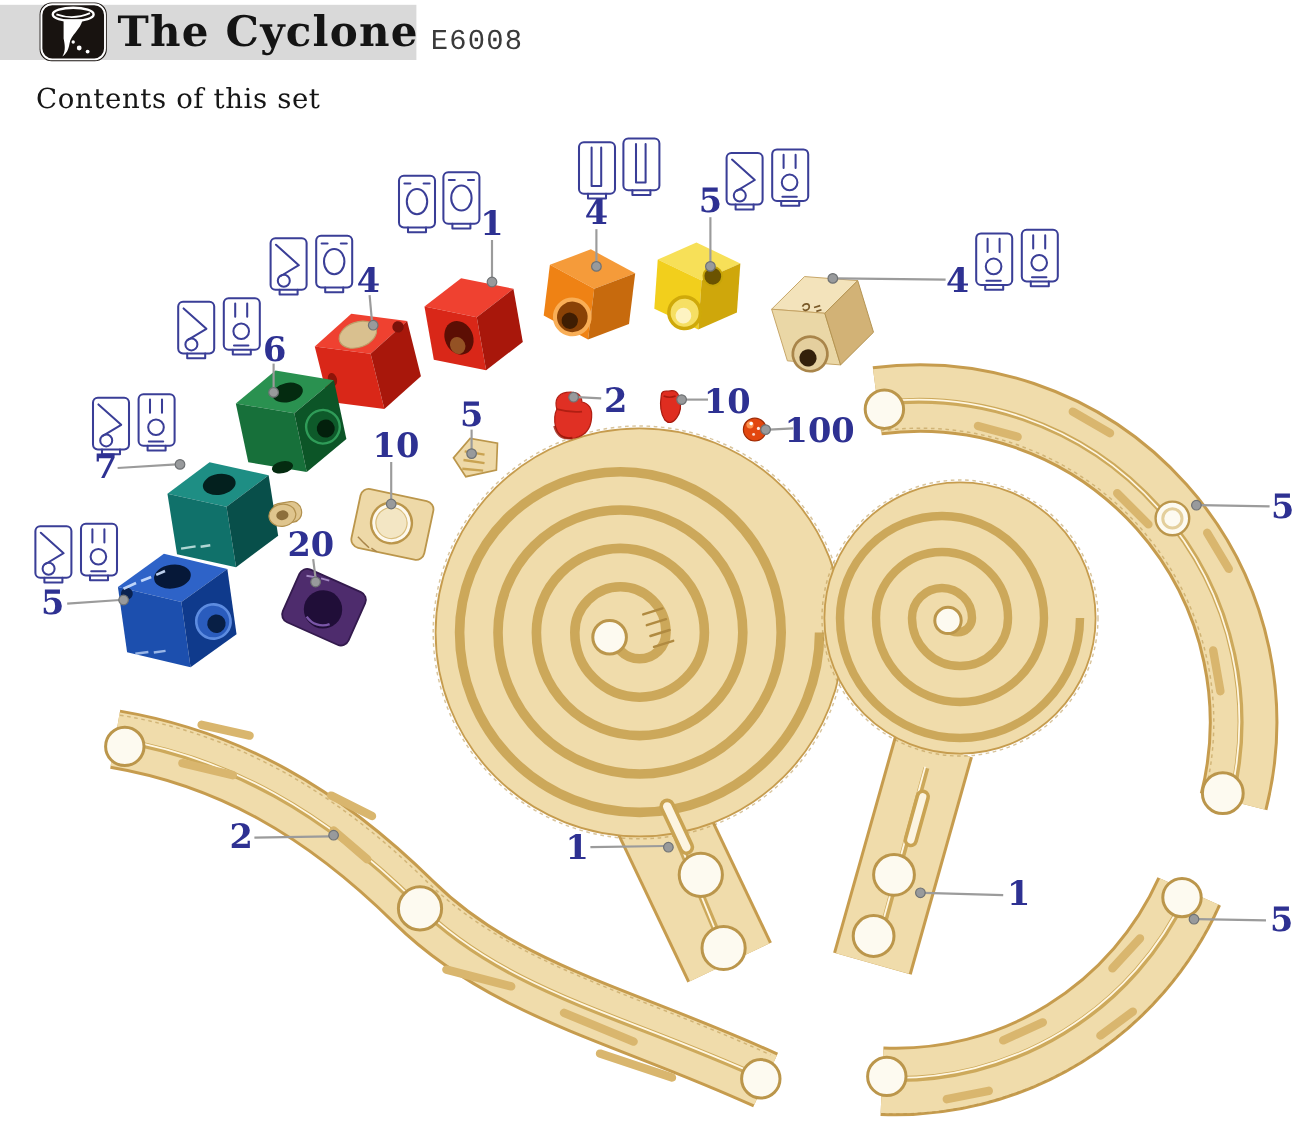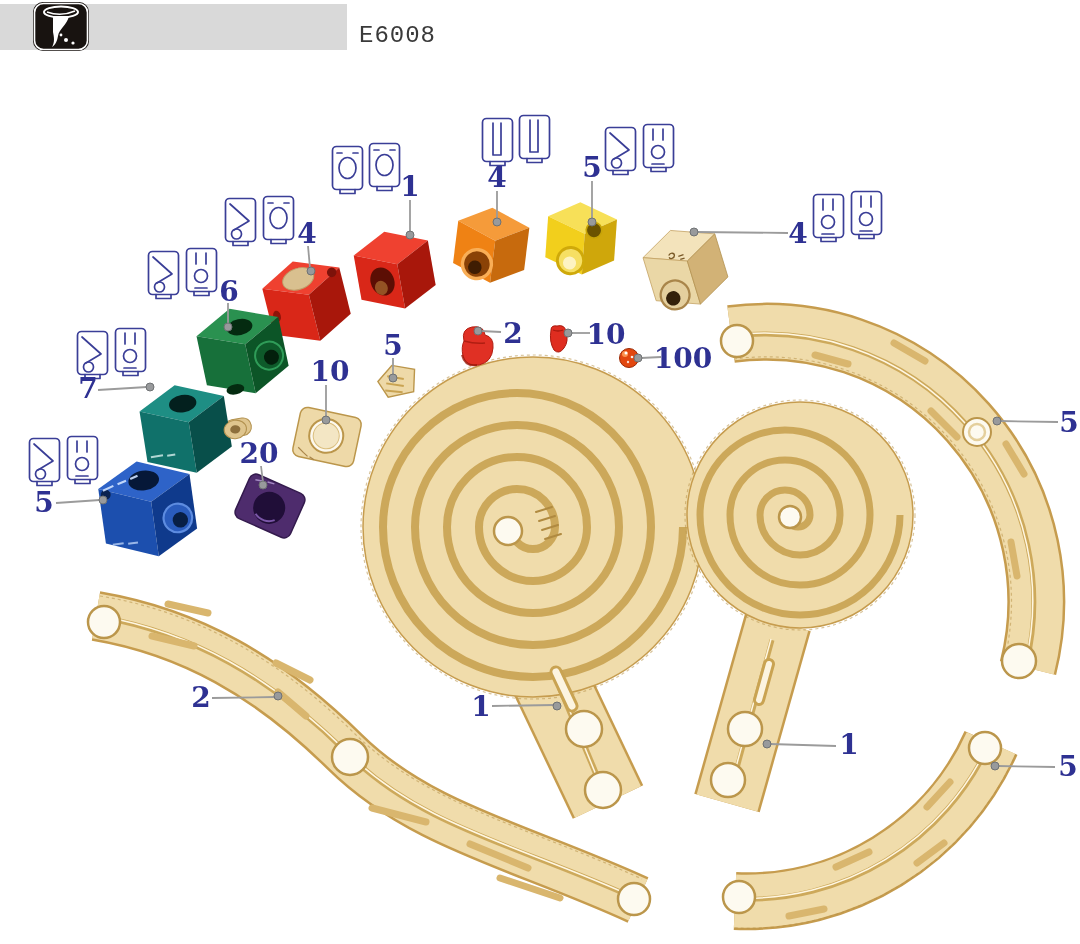--- a/index.html
+++ b/index.html
@@ -45,21 +45,23 @@
       <ellipse cx="28" cy="10" rx="17" ry="5.5" fill="none" stroke="#ffffff" stroke-width="2"></ellipse>
       <path d="M14,10 Q28,15 42,9" fill="none" stroke="#ffffff" stroke-width="1.5"></path>
       <path d="M36,14 C34,23 26,27 25,34 C24,40 22,43 19,45 C22,40 21,35 20,30 C20,23 20,19 20,14 Z" fill="#ffffff"></path>
       <circle cx="27" cy="20" r="1.7" fill="#ffffff"></circle>
       <circle cx="24" cy="27" r="1.5" fill="#ffffff"></circle>
       <circle cx="28" cy="33" r="1.4" fill="#ffffff"></circle>
       <circle cx="33" cy="38" r="2" fill="#ffffff"></circle>
       <circle cx="40" cy="41" r="1.6" fill="#ffffff"></circle>
     </svg>
   </div>
+  <div class="page-title">The Cyclone</div>
   <div class="product-code">E6008</div>
+  <div class="subtitle">Contents of this set</div>
 
   <svg id="diagram" viewBox="0 0 1080 944">
     <defs>
       <g id="wfA">
         <rect x="1.5" y="1.5" width="30" height="43" rx="4"></rect>
         <path d="M9,44.5 v4 h15 v-4"></path>
         <ellipse cx="16.5" cy="23" rx="8.5" ry="10.5"></ellipse>
         <path d="M6,8 h5 M22,8 h5"></path>
       </g>
       <g id="wfB">

